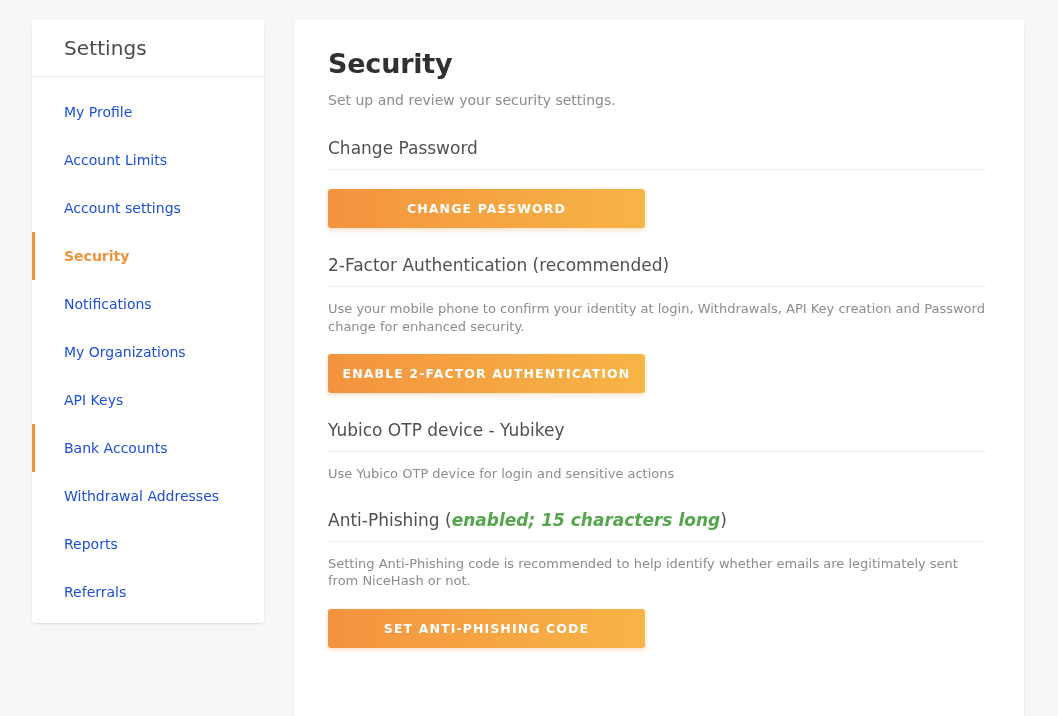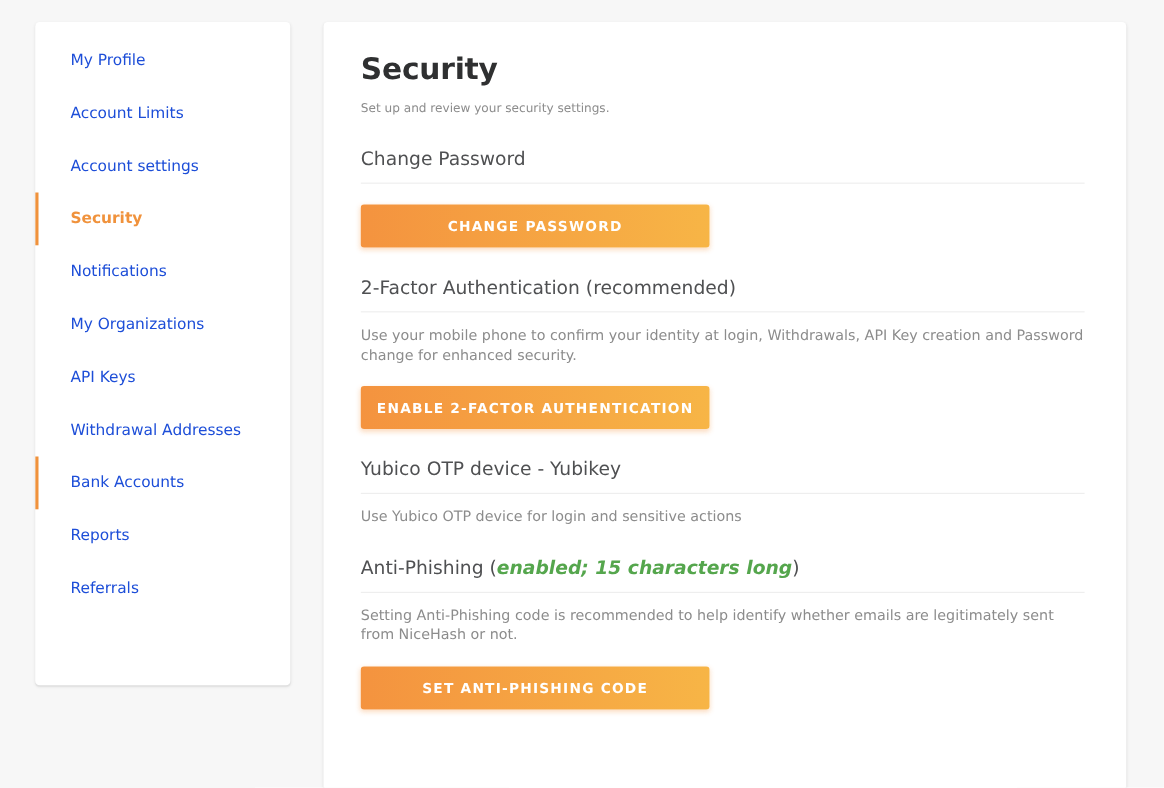--- a/index.html
+++ b/index.html
@@ -103,21 +103,21 @@
 
   .page-title {
     font-size: 27px;
     font-weight: bold;
     color: #2f3031;
     letter-spacing: -0.2px;
     margin-bottom: 13px;
   }
 
   .page-subtitle {
-    font-size: 11px;
+    font-size: 14px;
     color: #8c8c8c;
     margin-bottom: 30px;
   }
 
   .section { margin-bottom: 0; }
 
   .section-heading {
     font-size: 17px;
     font-weight: 400;
     color: #4f5052;
@@ -161,20 +161,23 @@
 
   .gap-after-btn { height: 27px; }
 </style>
 </head>
 <body>
 
 <div class="page">
 
   <div class="sidebar-card">
 
+    <div class="sidebar-header">
+      <span class="sidebar-title">Settings</span>
+    </div>
 
     <nav class="sidebar-nav">
 
       <div class="nav-item">
         <span class="accent"></span>
         <span>My Profile</span>
       </div>
 
       <div class="nav-item">
         <span class="accent"></span>
@@ -199,28 +202,28 @@
       <div class="nav-item">
         <span class="accent"></span>
         <span>My Organizations</span>
       </div>
 
       <div class="nav-item">
         <span class="accent"></span>
         <span>API Keys</span>
       </div>
 
+      <div class="nav-item is-accented">
+        <span class="accent"></span>
+        <span>Bank Accounts</span>
+      </div>
+
       <div class="nav-item">
         <span class="accent"></span>
         <span>Withdrawal Addresses</span>
-      </div>
-
-      <div class="nav-item is-accented">
-        <span class="accent"></span>
-        <span>Bank Accounts</span>
       </div>
 
       <div class="nav-item">
         <span class="accent"></span>
         <span>Reports</span>
       </div>
 
       <div class="nav-item">
         <span class="accent"></span>
         <span>Referrals</span>

